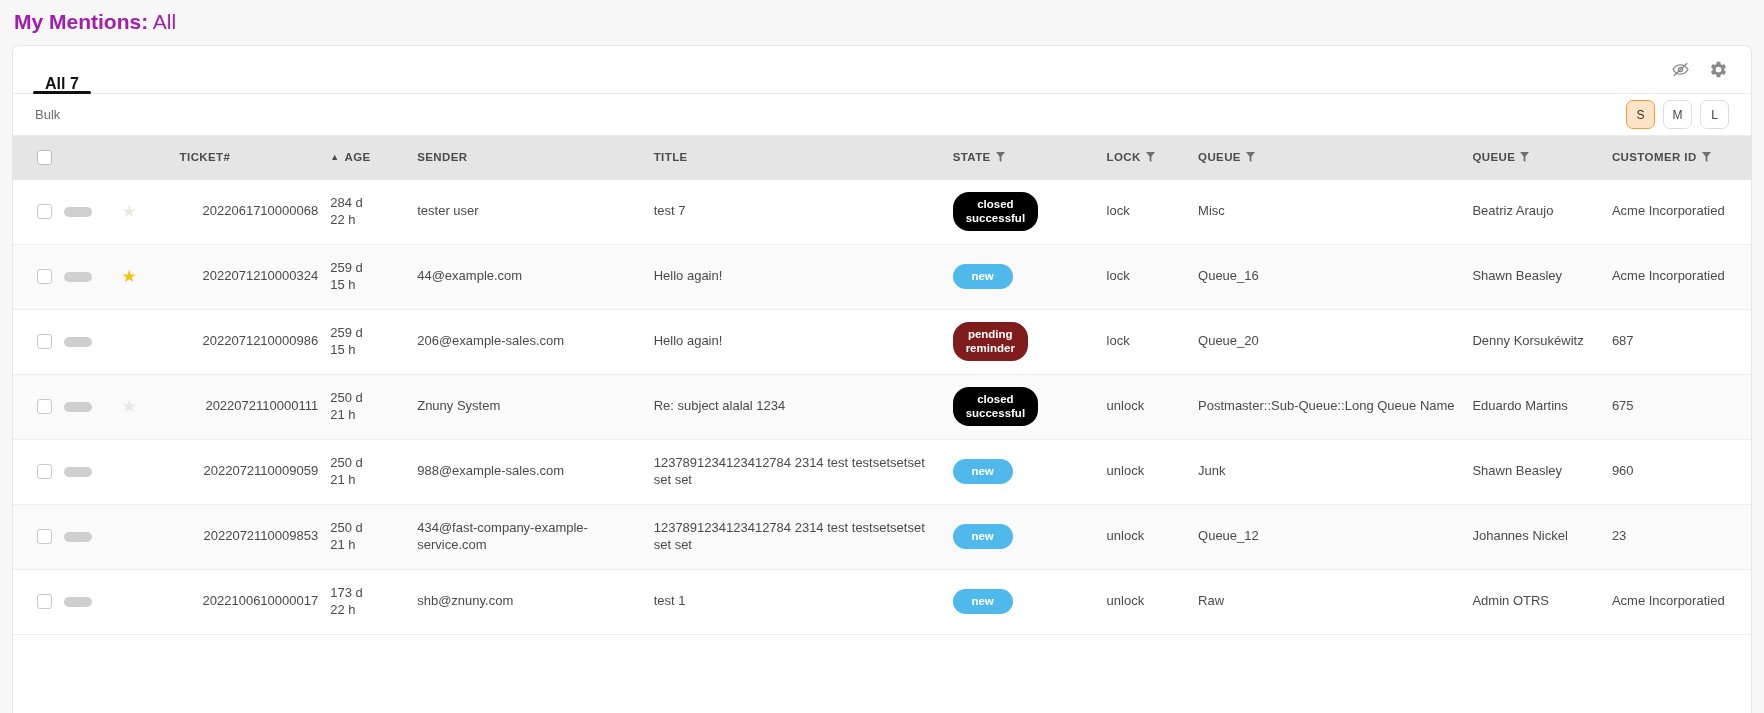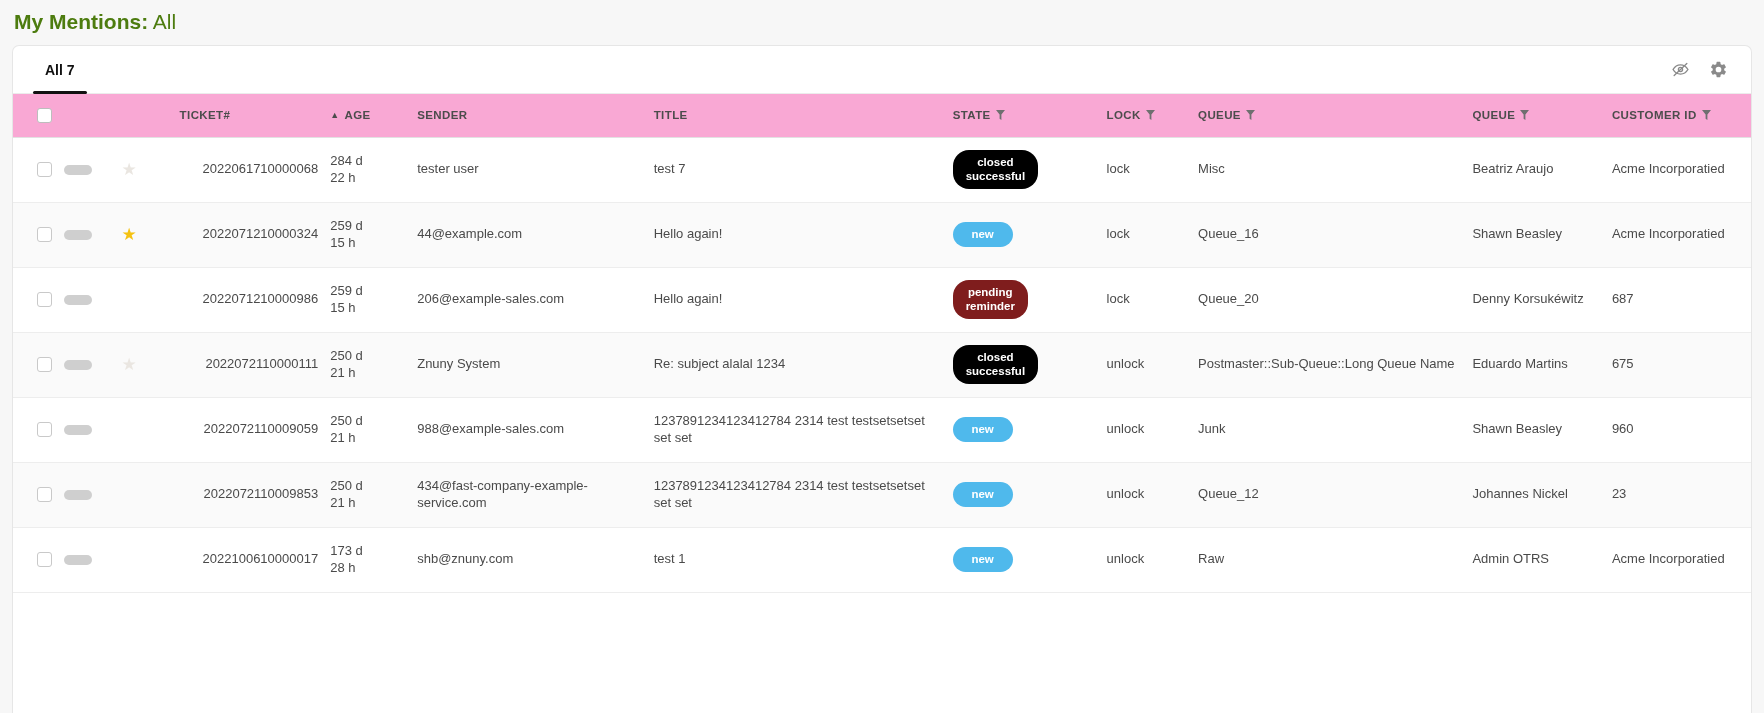--- a/index.html
+++ b/index.html
@@ -10,21 +10,21 @@
     font-family: "Liberation Sans", sans-serif;
     color: #333;
     overflow: hidden;
   }
 
   
   .page-title {
     padding: 10px 14px 12px 14px;
     font-size: 21px;
     line-height: 1.1;
-    color: #4d7c0f;
+    color: #a21caf;
   }
   .page-title .pt-strong { font-weight: bold; }
   .page-title .pt-light  { font-weight: normal; }
 
   
   .widget {
     margin: 0 12px 0 12px;
     background: #ffffff;
     border: 1px solid #e6e6e6;
     border-bottom: none;
@@ -37,23 +37,23 @@
   .tabbar {
     display: flex;
     align-items: stretch;
     height: 48px;
     border-bottom: 1px solid #ececec;
     position: relative;
   }
   .tabs { display: flex; align-items: stretch; padding-left: 18px; }
   .tab {
     display: flex;
-    align-items: center;
+    align-items: flex-end;
     padding: 0 14px;
-    font-size: 14px;
+    font-size: 16px;
     color: #3a3a3a;
     position: relative;
     cursor: pointer;
     white-space: nowrap;
   }
   .tab.active { font-weight: bold; color: #111; }
   .tab.active::after {
     content: "";
     position: absolute;
     left: 2px; right: 2px; bottom: -1px;
@@ -111,21 +111,21 @@
     color: #3a2b1a;
   }
 
   
   table.ticket-table {
     width: 100%;
     border-collapse: collapse;
     table-layout: fixed;
   }
   table.ticket-table thead th {
-    background: #f9a8d4;
+    background: #e5e5e5;
     height: 43px;
     font-size: 11.5px;
     font-weight: bold;
     letter-spacing: .4px;
     color: #4c4c4c;
     text-align: left;
     padding: 0 6px;
     vertical-align: middle;
     white-space: nowrap;
     border-bottom: 1px solid #e2e2e2;
@@ -230,20 +230,34 @@
         </svg>
       </span>
       <span class="ico-btn" title="">
         <svg width="19" height="19" viewBox="0 0 24 24" fill="#8a8a8a">
           <path d="M19.14 12.94a7.07 7.07 0 0 0 0-1.88l2.03-1.58a.5.5 0 0 0 .12-.64l-1.92-3.32a.5.5 0 0 0-.61-.22l-2.39.96a7.03 7.03 0 0 0-1.63-.94l-.36-2.54a.5.5 0 0 0-.5-.42h-3.84a.5.5 0 0 0-.5.42l-.36 2.54c-.59.24-1.13.56-1.63.94l-2.39-.96a.5.5 0 0 0-.61.22L2.64 8.84a.5.5 0 0 0 .12.64l2.03 1.58a7.07 7.07 0 0 0 0 1.88l-2.03 1.58a.5.5 0 0 0-.12.64l1.92 3.32c.13.22.39.3.61.22l2.39-.96c.5.38 1.04.7 1.63.94l.36 2.54c.04.24.25.42.5.42h3.84c.25 0 .46-.18.5-.42l.36-2.54c.59-.24 1.13-.56 1.63-.94l2.39.96c.22.08.48 0 .61-.22l1.92-3.32a.5.5 0 0 0-.12-.64l-2.03-1.58zM12 15.6A3.6 3.6 0 1 1 12 8.4a3.6 3.6 0 0 1 0 7.2z"></path>
         </svg>
       </span>
     </div>
   </div>
 
+  <div class="toolbar">
+    <span class="bulk-label">Bulk</span>
+    <div class="size-group">
+      <div class="size-btn active">
+        <span>S</span>
+      </div>
+      <div class="size-btn">
+        <span>M</span>
+      </div>
+      <div class="size-btn">
+        <span>L</span>
+      </div>
+    </div>
+  </div>
 
   <table class="ticket-table">
     <thead>
       <tr>
         <th class="c-check">
           <span class="head-check"></span>
         </th>
         <th class="c-pill"></th>
         <th class="c-star"></th>
         <th class="c-ticket">
@@ -444,21 +458,21 @@
             <span class="row-check"></span>
           </td>
           <td class="c-pill">
             <span class="gray-pill"></span>
           </td>
           <td class="c-star">
             <span class="star none">★</span>
           </td>
           <td class="c-ticket">2022100610000017</td>
           <td class="c-age age-cell">173 d
-28 h</td>
+22 h</td>
           <td class="c-sender wrapcell">shb@znuny.com</td>
           <td class="c-title wrapcell">test 1</td>
           <td class="c-state"><span class="badge" style="background: rgb(79, 185, 236);">new</span></td>
           <td class="c-lock">unlock</td>
           <td class="c-queue wrapcell">Raw</td>
           <td class="c-owner wrapcell">Admin OTRS</td>
           <td class="c-cust wrapcell">Acme Incorporatied</td>
         </tr>
       </tbody>
   </table>

